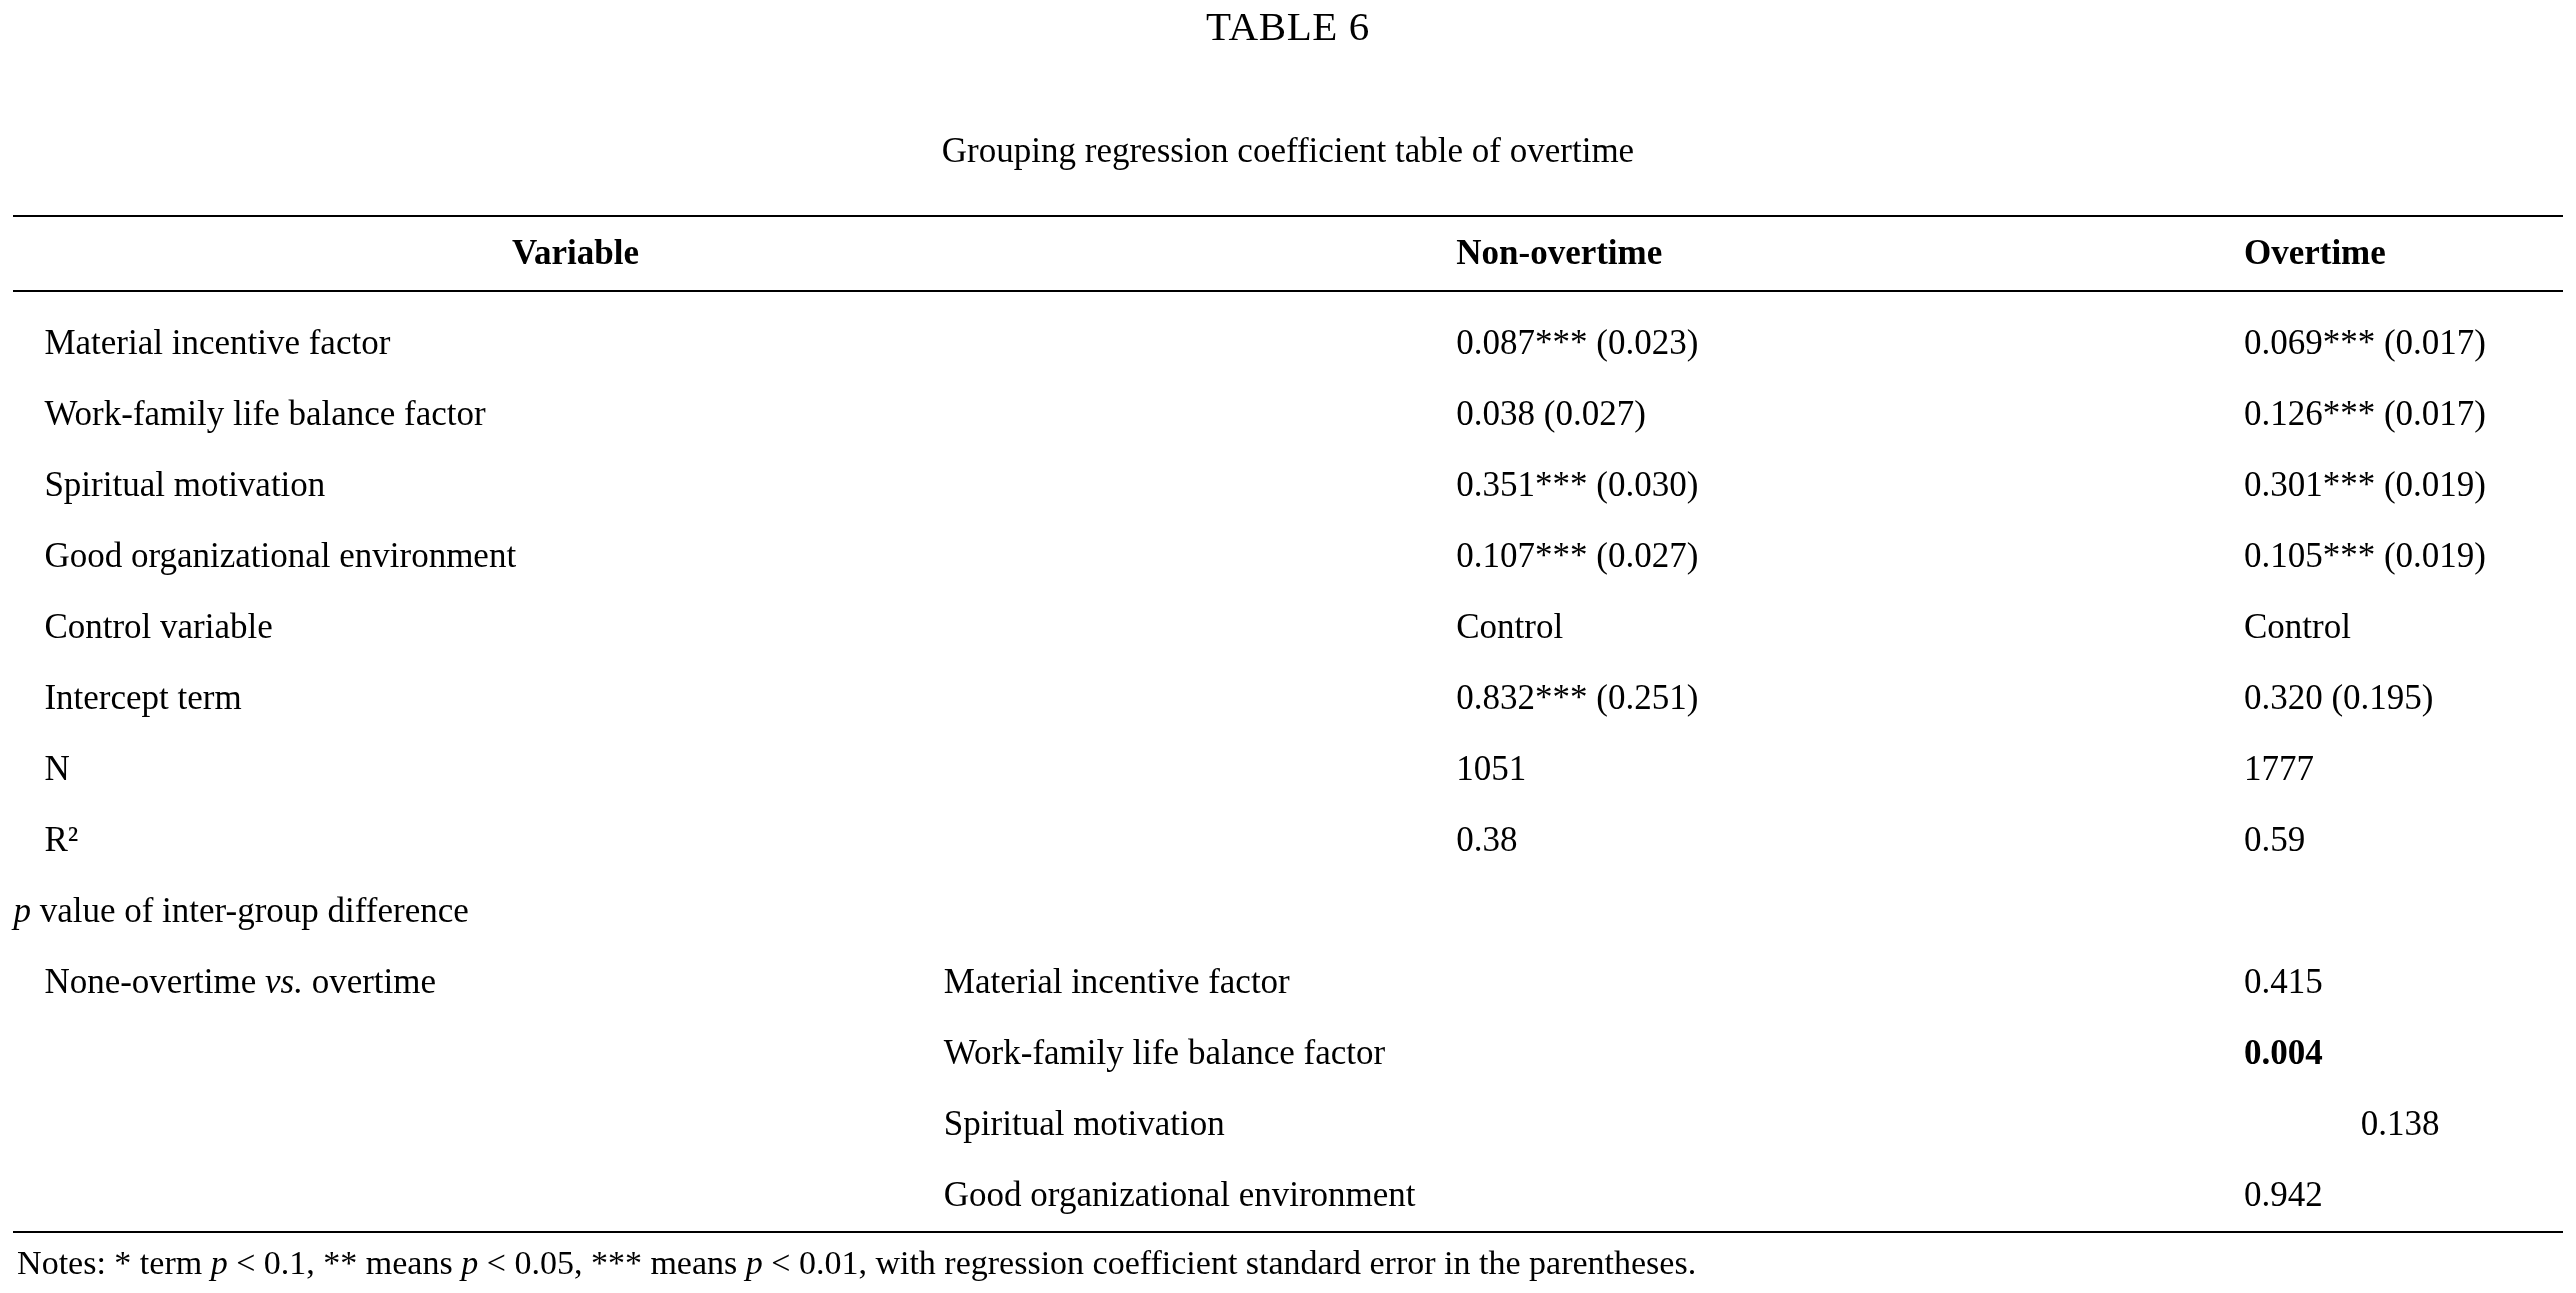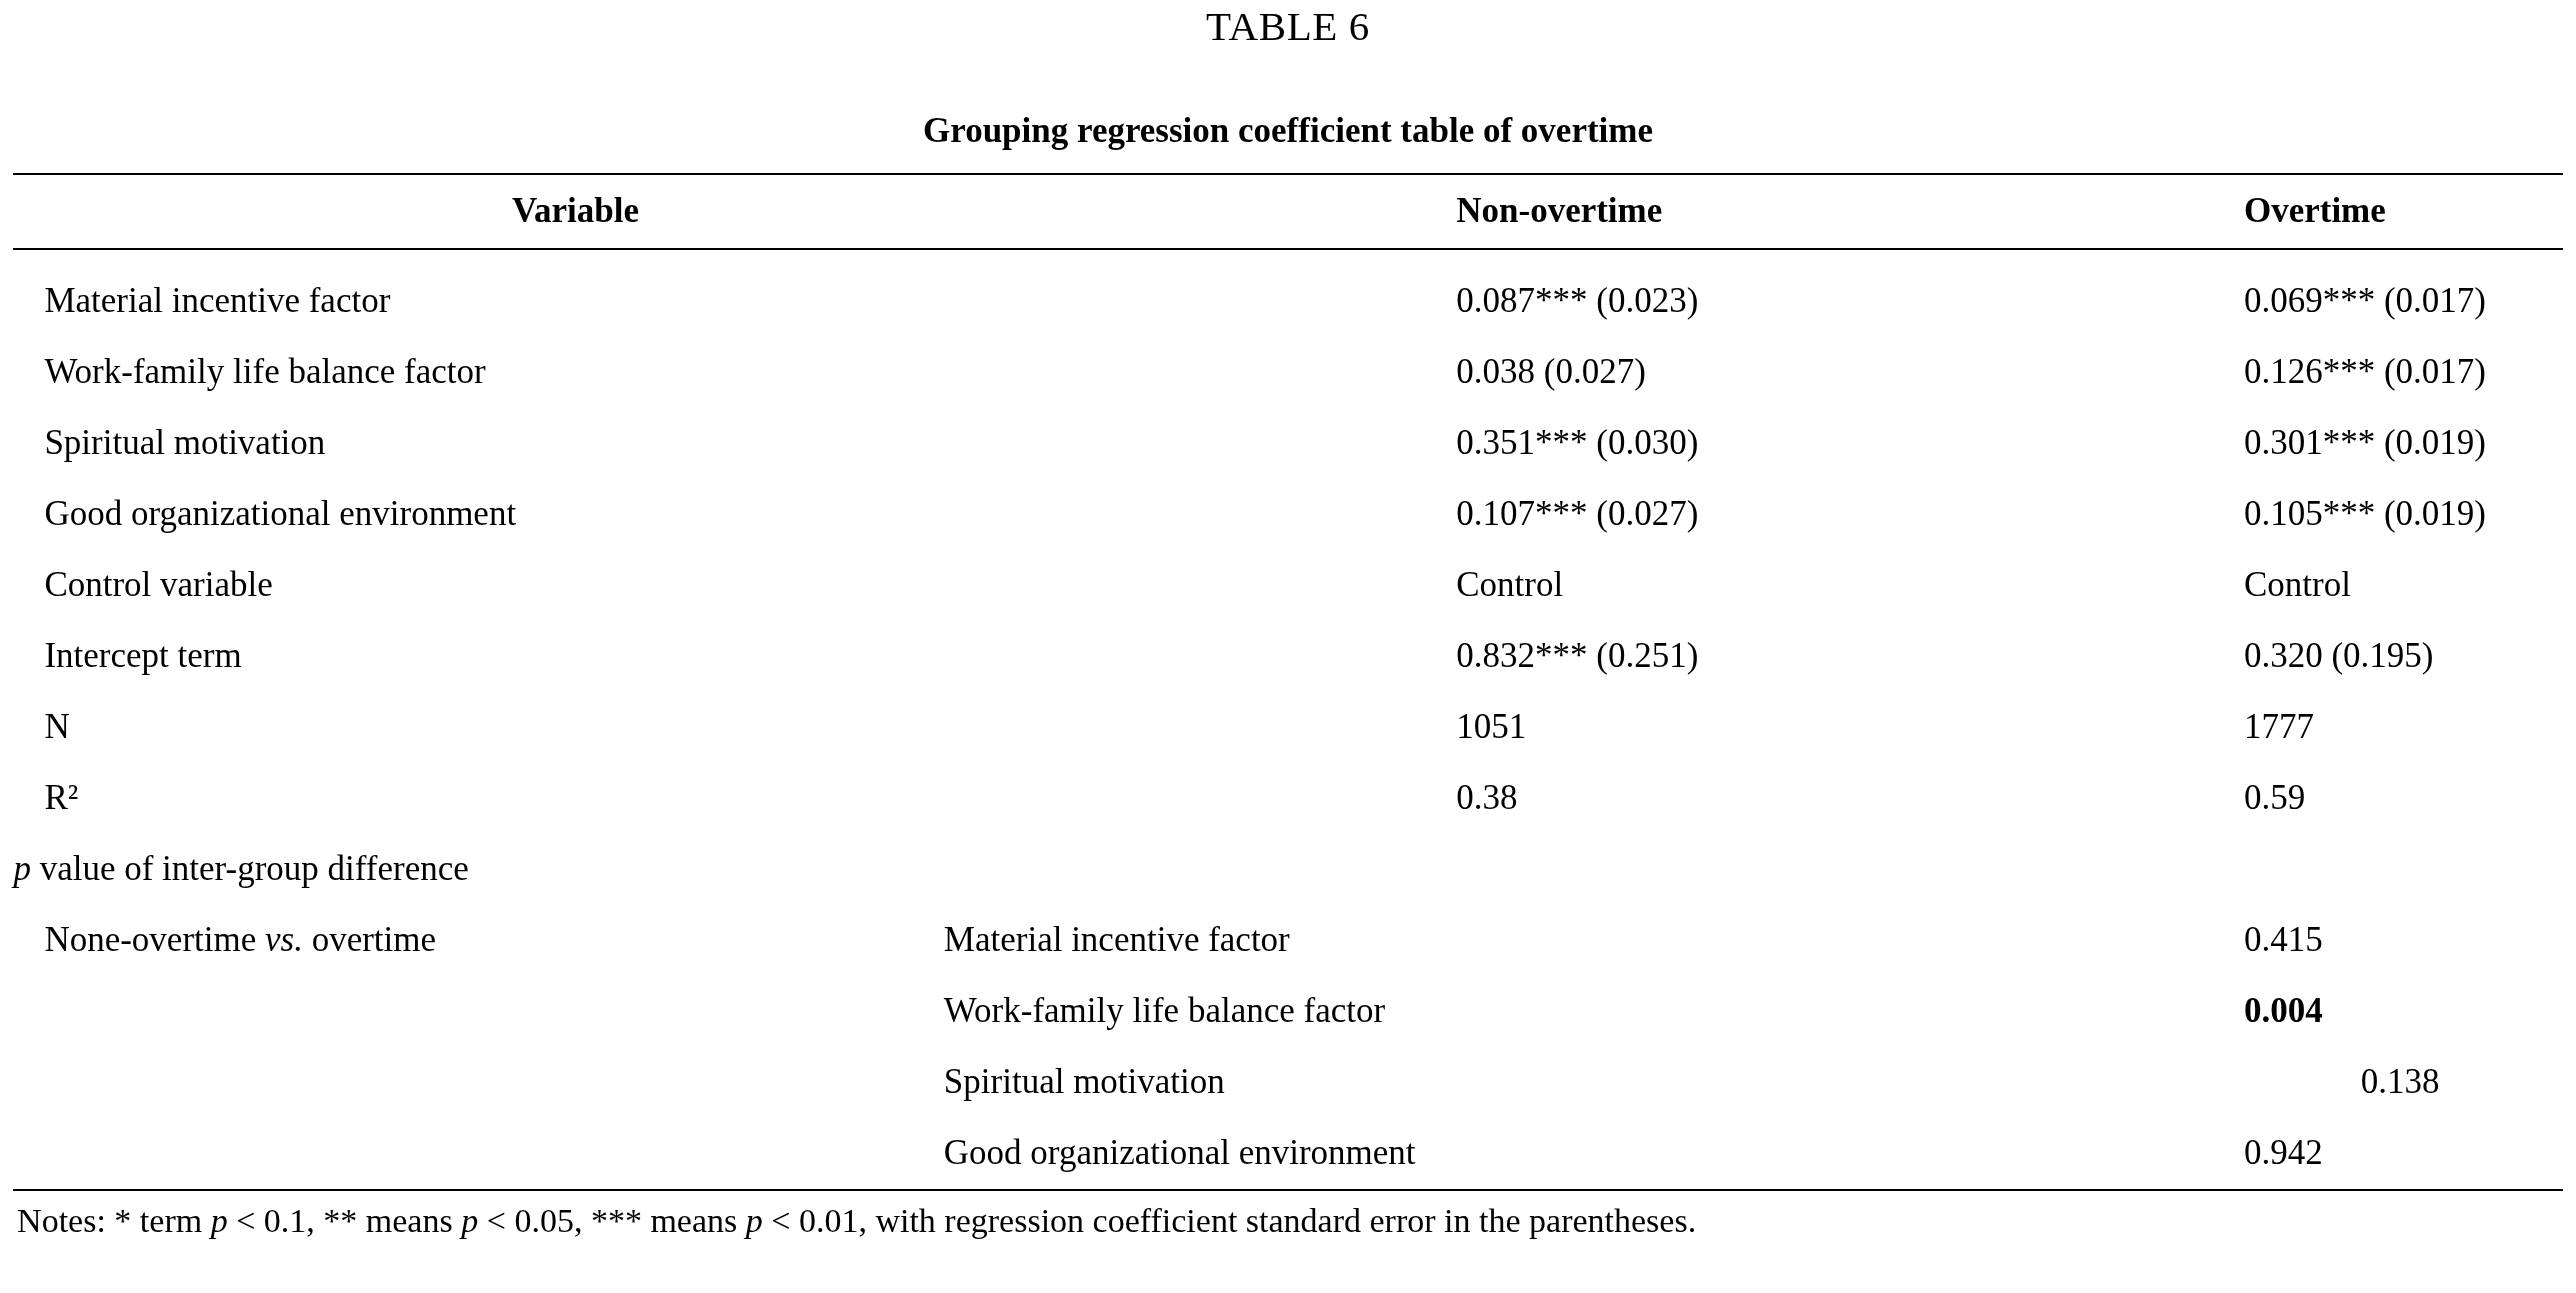--- a/index.html
+++ b/index.html
@@ -18,30 +18,30 @@
   }
   .table-number {
     text-align: center;
     font-weight: normal;
     font-size: 41px;
     line-height: 35px;
     letter-spacing: 0.6px;
   }
   .table-title {
     text-align: center;
-    font-weight: bold;
+    font-weight: normal;
     font-size: 35px;
     line-height: 37px;
-    margin-top: 68px;
+    margin-top: 88px;
   }
   table.reg-table {
     width: 100%;
     border-collapse: collapse;
     table-layout: fixed;
-    margin-top: 24px;
+    margin-top: 46px;
     font-size: 35px;
     border-top: 2.4px solid #000;
     border-bottom: 2.4px solid #000;
   }
   col.c1 { width: 36.5%; }
   col.c2 { width: 20.1%; }
   col.c3 { width: 30.9%; }
   col.c4 { width: 12.5%; }
   thead th {
     font-weight: bold;

